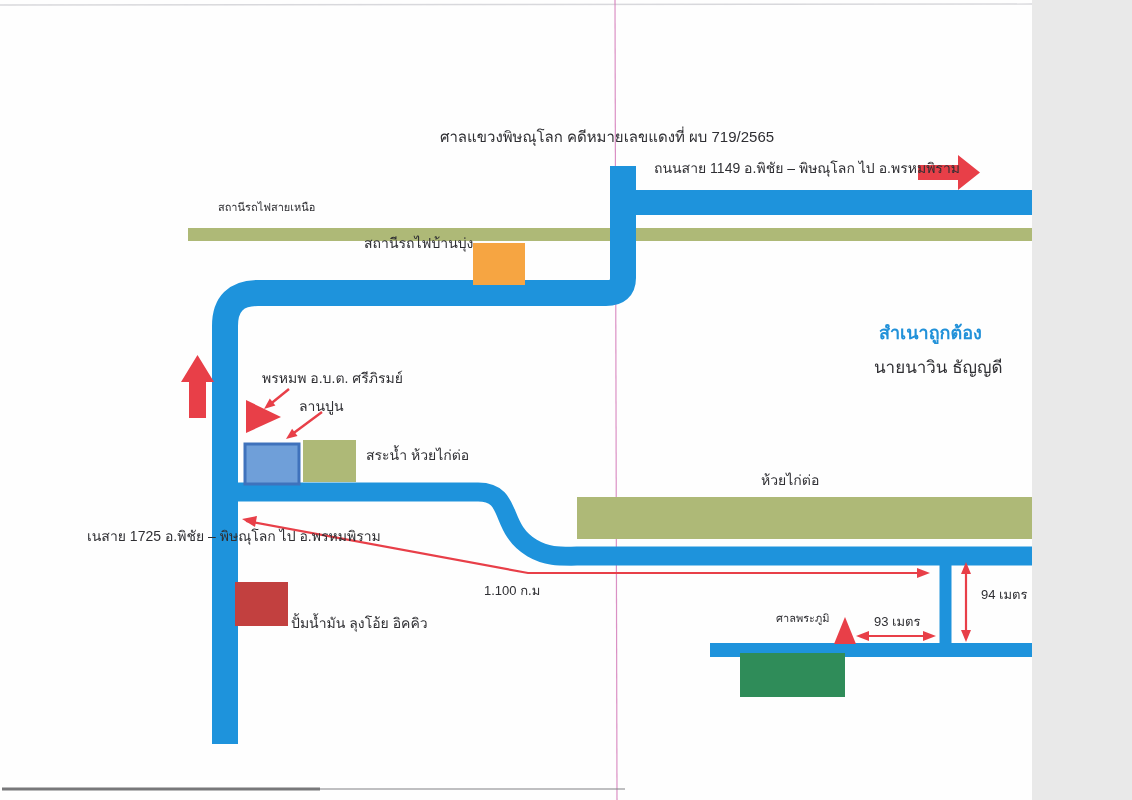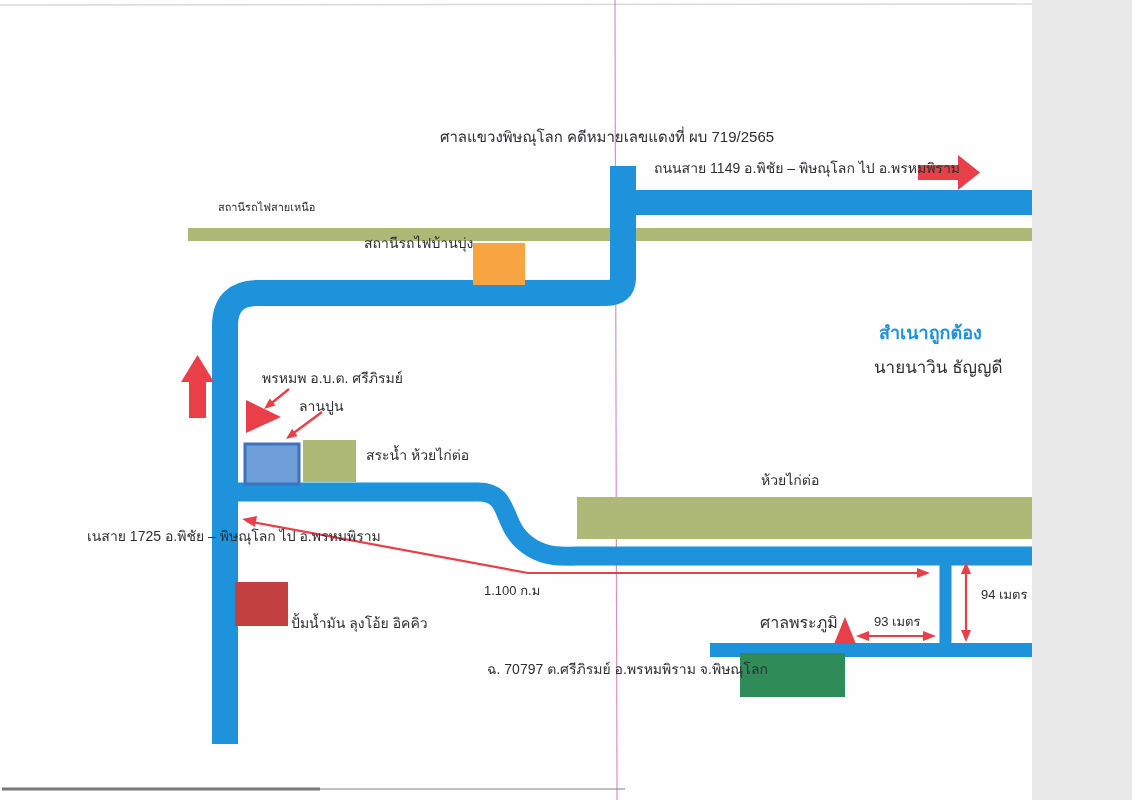--- a/index.html
+++ b/index.html
@@ -18,21 +18,21 @@
   .lbl-top-road{left:654px; top:160px;}
   .lbl-north-rail{left:218px; top:201px; font-size:11px;}
   .lbl-banbung{left:364px; top:235px;}
   .lbl-water{left:262px; top:370px;}
   .lbl-cement{left:299px; top:398px;}
   .lbl-pond{left:366px; top:447px;}
   .lbl-canal{left:761px; top:472px;}
   .lbl-lower-road{left:87px; top:528px;}
   .lbl-gas{left:291px; top:587px;margin-top:28px;}
   .lbl-km{left:484px; top:583px; font-size:13px;}
-  .lbl-spirit{left:760px; top:613px; font-size:16px;}
+  .lbl-spirit{left:776px; top:613px; font-size:11px;font-family:Liberation Mono, monospace;}
   .lbl-93{left:874px; top:614px; font-size:13px;}
   .lbl-94{left:981px; top:587px; font-size:13px;}
   .lbl-deed{left:487px; top:661px;}
   .lbl-stamp{left:879px; top:323px; font-size:18px; font-weight:bold; color:var(--stamp);}
   .lbl-name{left:874px; top:358px; font-size:17px;}
   
   .road{stroke:var(--road); fill:none;}
   .rail{fill:var(--railway);}
   .red{fill:var(--arrow);}
   .redline{stroke:var(--arrow); fill:none;}
@@ -102,16 +102,15 @@
   <div class="lbl lbl-water">พรหมพ อ.บ.ต. ศรีภิรมย์</div>
   <div class="lbl lbl-cement">ลานปูน</div>
   <div class="lbl lbl-pond">สระน้ำ ห้วยไก่ต่อ</div>
   <div class="lbl lbl-canal">ห้วยไก่ต่อ</div>
   <div class="lbl lbl-lower-road">เนสาย 1725  อ.พิชัย – พิษณุโลก   ไป อ.พรหมพิราม</div>
   <div class="lbl lbl-gas">ปั้มน้ำมัน ลุงโอ้ย  อิคคิว</div>
   <div class="lbl lbl-km">1.100 ก.ม</div>
   <div class="lbl lbl-spirit">ศาลพระภูมิ</div>
   <div class="lbl lbl-93">93 เมตร</div>
   <div class="lbl lbl-94">94 เมตร</div>
-  <div class="lbl lbl-deed">ฉ. 70797  ต.ศรีภิรมย์  อ.พรหมพิราม จ.พิษณุโลก</div>
   <div class="lbl lbl-stamp">สำเนาถูกต้อง</div>
   <div class="lbl lbl-name">นายนาวิน ธัญญดี</div>
 </div>
 
 </body></html>

